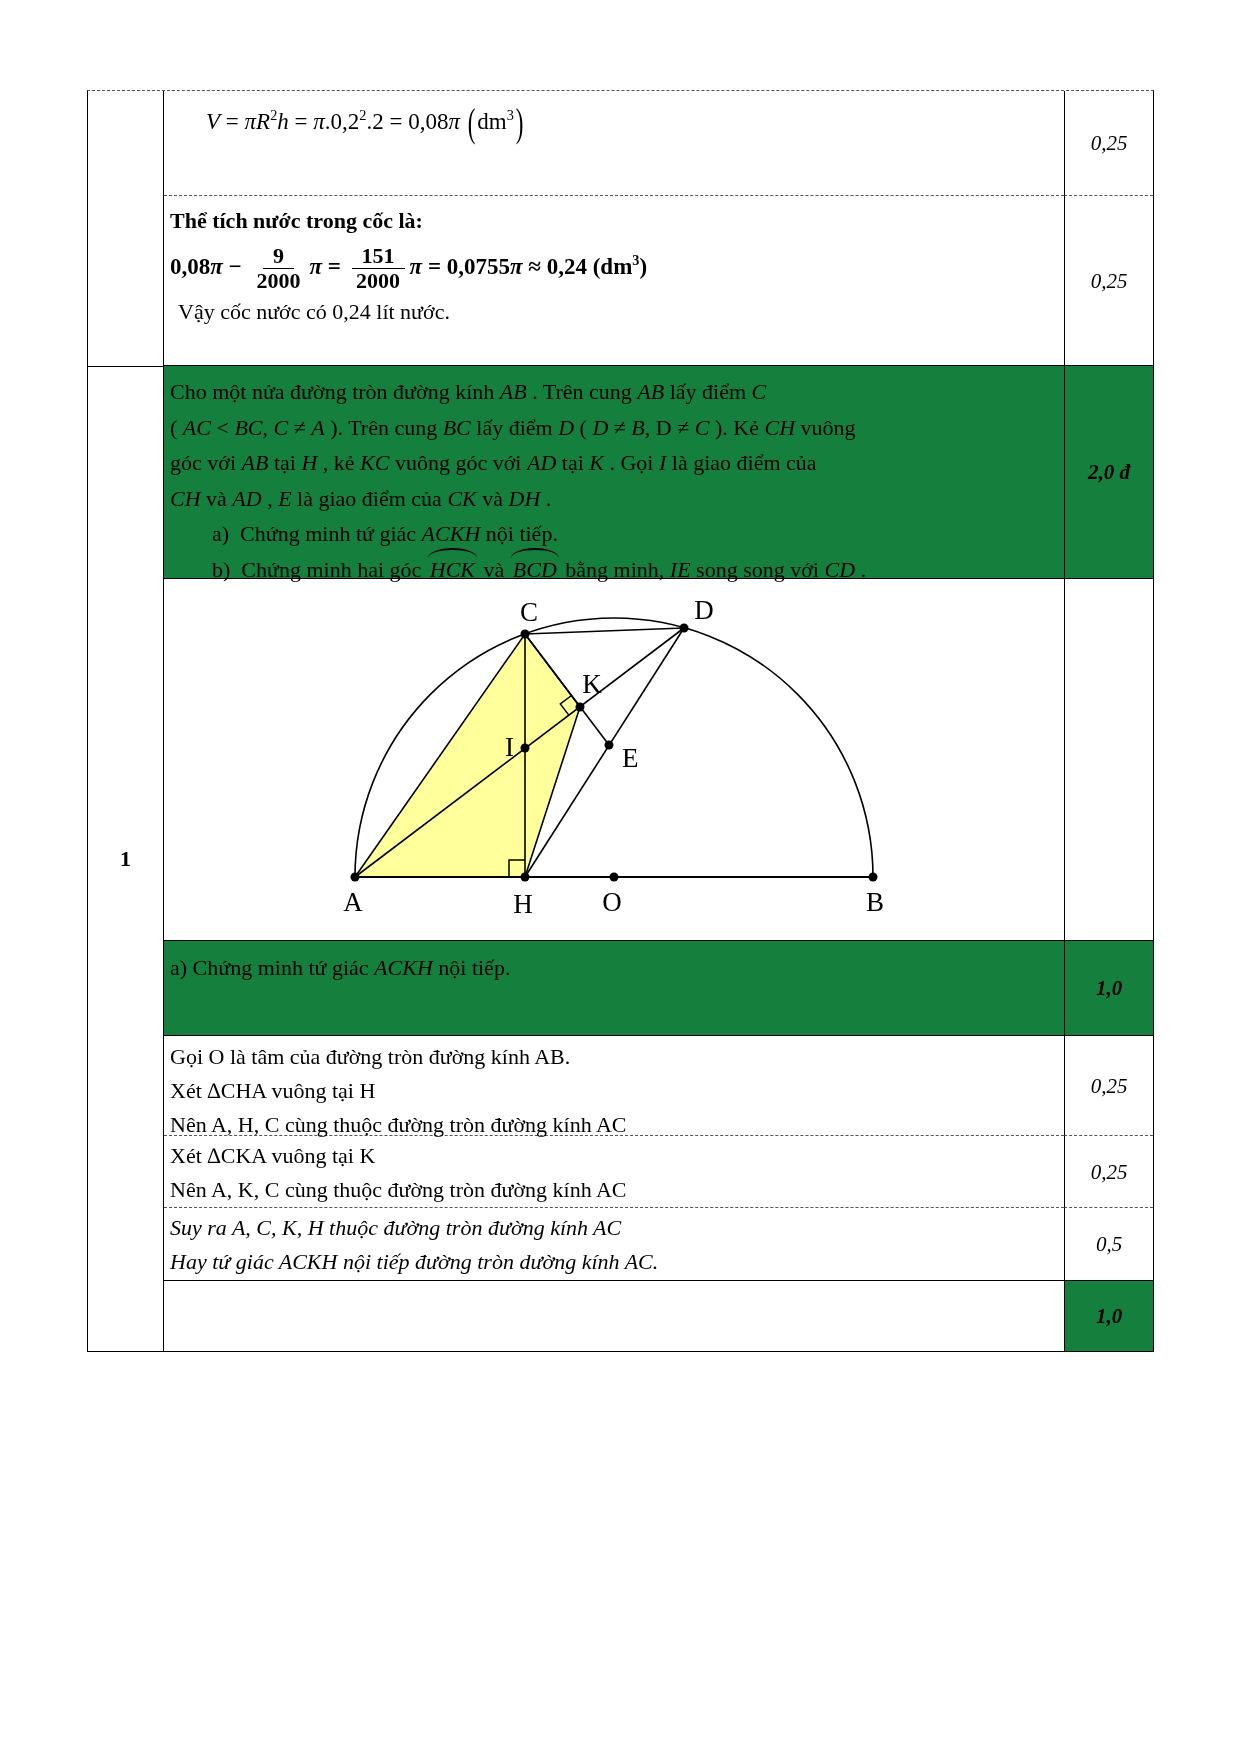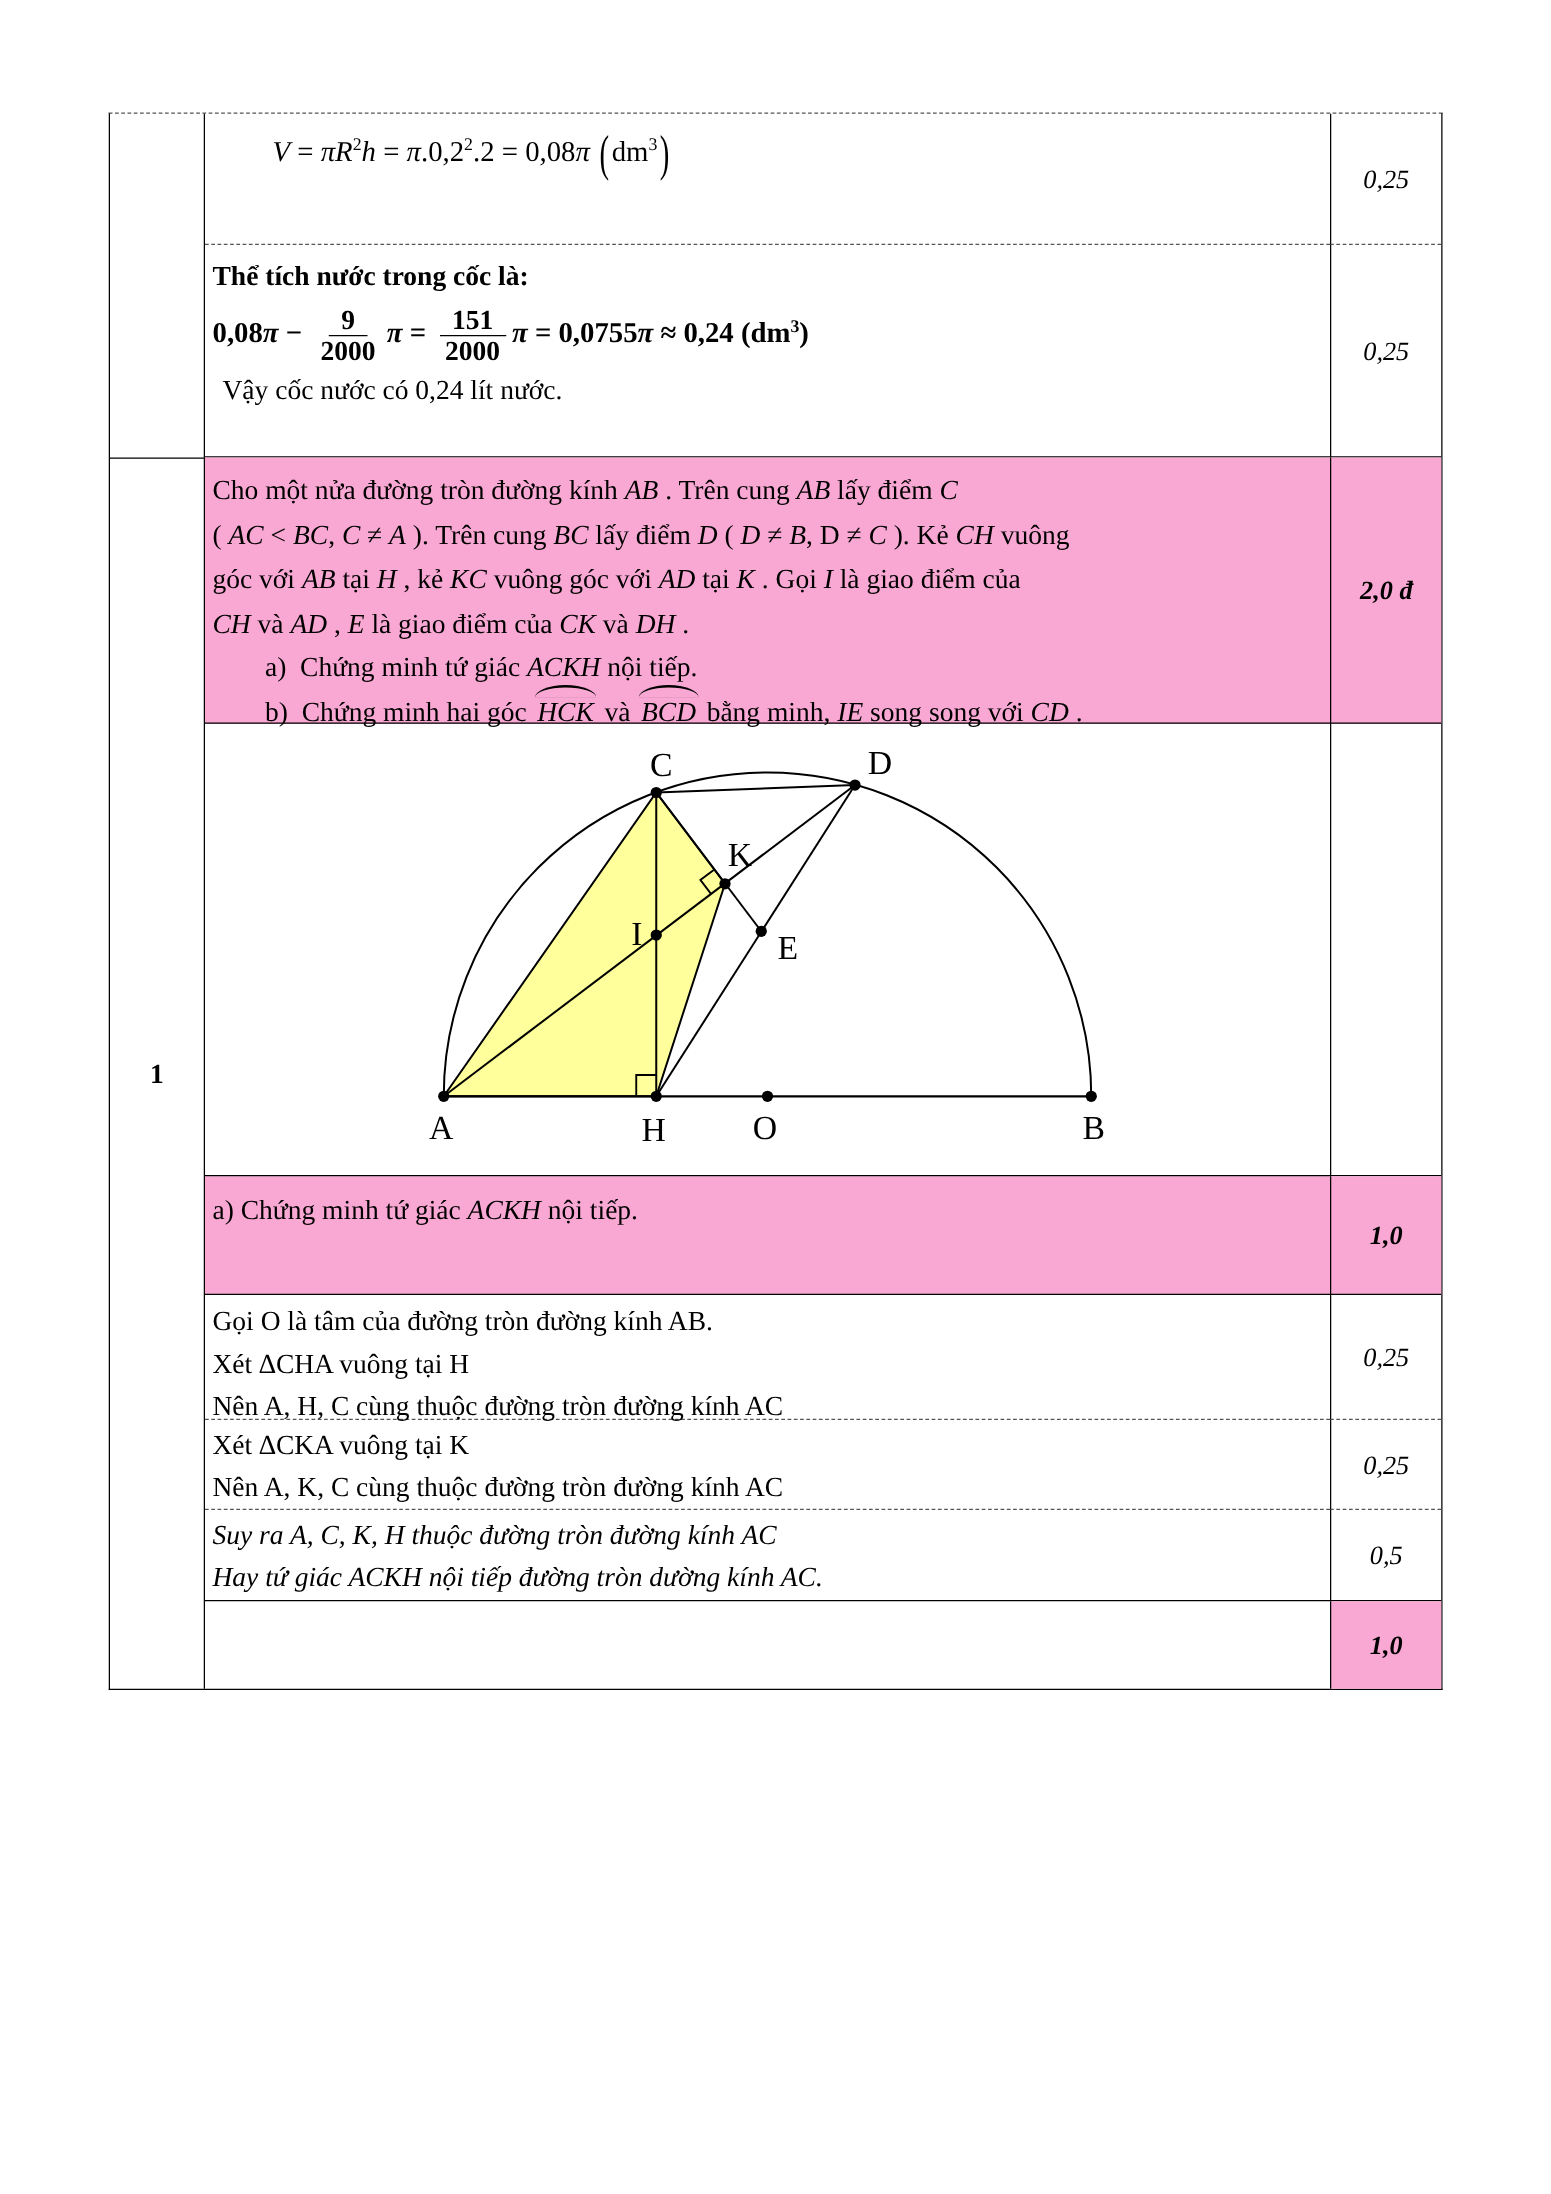--- a/index.html
+++ b/index.html
@@ -13,24 +13,24 @@
        font-size:22px;line-height:34px;}
   .cell{box-sizing:border-box;}
   .numtop{grid-column:1;grid-row:1/3;border-right:1.5px solid #000;}
   .nummain{grid-column:1;grid-row:3/10;border-right:1.5px solid #000;border-top:1.5px solid #000;
            display:flex;align-items:center;justify-content:center;font-weight:bold;}
   .scorecol{border-left:1.5px solid #000;display:flex;align-items:center;justify-content:center;
             font-style:italic;font-size:21px;}
   .bold{font-weight:bold;}
   .dashb{border-bottom:1px dashed #555;}
   .solidb{border-bottom:1.5px solid #000;}
-  .green{background:#f9a8d4;}
+  .green{background:#15803d;}
   .pad{padding:8px 6px 0 6px;}
   .indent1{margin-left:24px;}
-  .indent2{margin-left:48px;}
+  .indent2{margin-left:36px;}
   .indent3{font-weight:bold;}
   .indent4{margin-left:42px;}
   .formula{font-size:23px;margin-top:6px;}
   .tk-i{font-style:italic;}
   .tk-b{font-weight:bold;}
   .tk-sup{vertical-align:super;font-size:0.62em;line-height:0;}
   .tk-arc{font-style:italic;position:relative;display:inline-block;padding:0 3px;}
   .tk-arc::before{content:"";position:absolute;left:1px;right:1px;top:-4px;height:8px;
                   border-top:2px solid #000;border-radius:50% 50% 0 0/100% 100% 0 0;}
   .tk-big{display:inline-block;transform:scaleY(1.75);vertical-align:-2px;margin:0 2px;}

